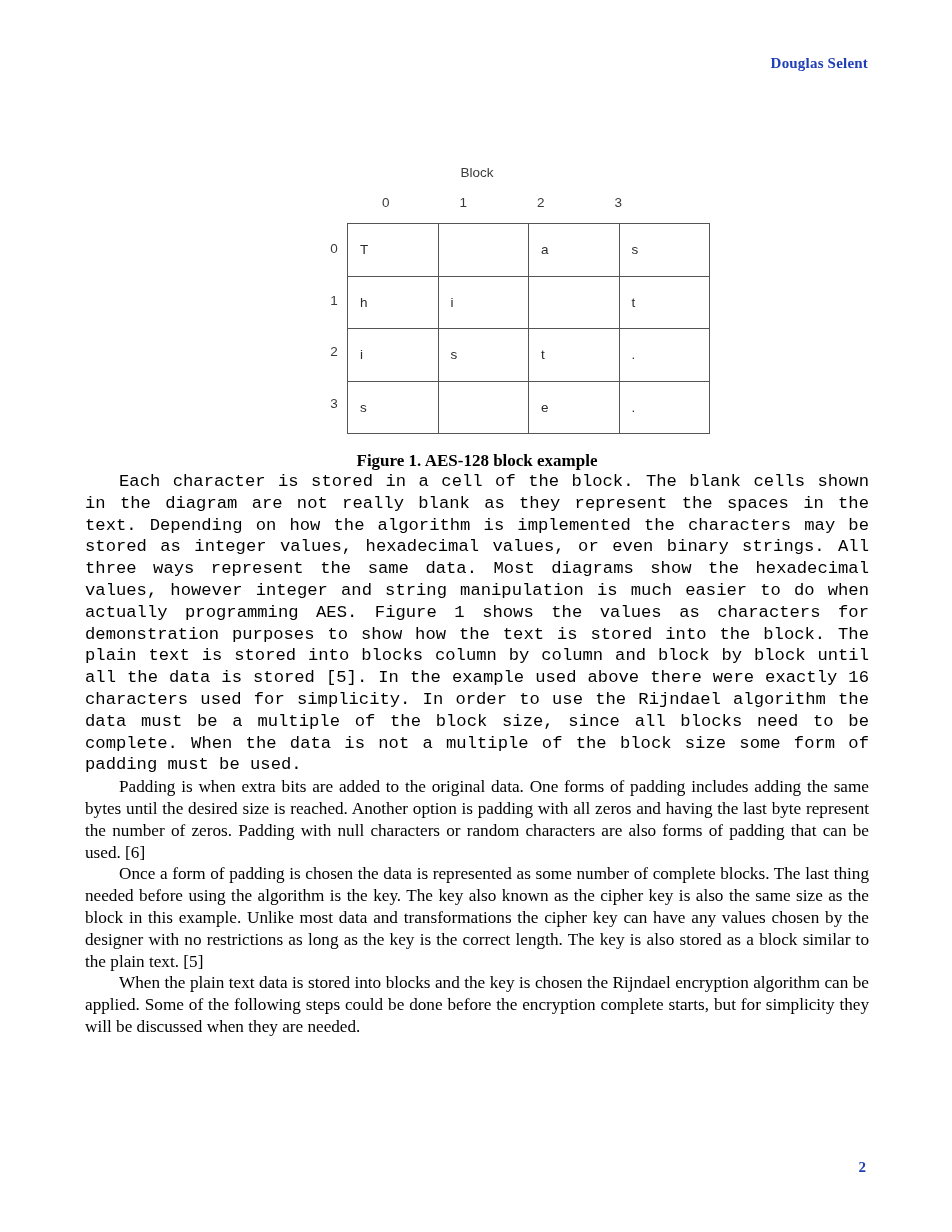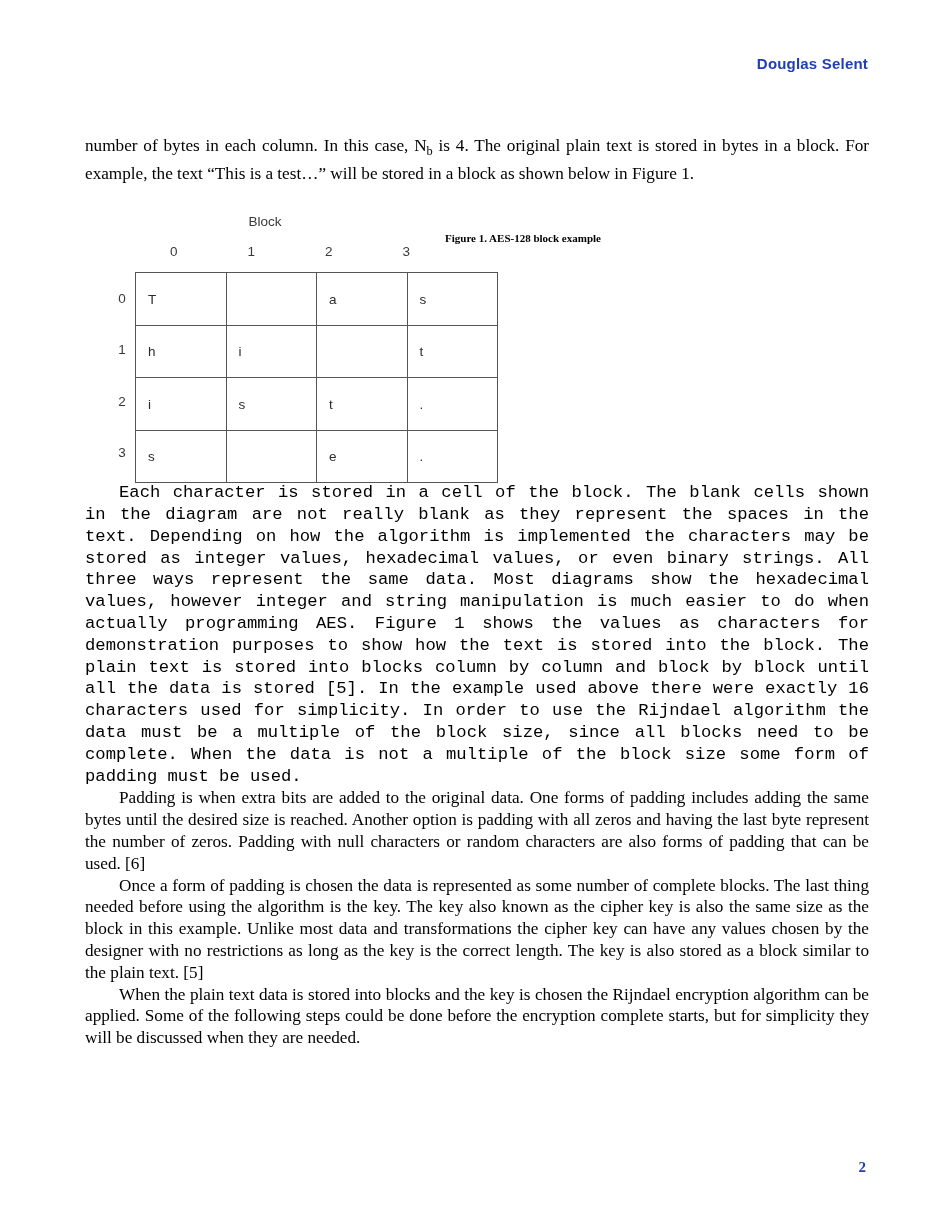--- a/index.html
+++ b/index.html
@@ -18,21 +18,21 @@
   .page {
     position: absolute;
     top: 0; left: 0;
     width: 952px;
     height: 1232px;
   }
   .header-author {
     position: absolute;
     top: 55px;
     right: 84px;
-    font-family: Liberation Sans, sans-serif;
+    font-family: Liberation Serif, serif;
     font-weight: bold;
     font-size: 15px;
     color: #1f3eb5;
     letter-spacing: 0.2px;
   }
   .content {
     position: absolute;
     left: 85px;
     top: 135px;
     width: 784px;
@@ -49,21 +49,22 @@
   }
   .sub {
     font-size: 0.72em;
     vertical-align: -0.3em;
   }
   
   .figure-wrap {
     margin-top: 30px;
     width: 784px;
     display: flex;
-    align-items: flex-start;
+    flex-direction: column;
+    align-items: center;
   }
   .figure-inner {
     position: relative;
     width: 360px;
     height: 268px;
   }
   .block-title {
     position: absolute;
     top: 0;
     left: 0;
@@ -120,21 +121,21 @@
     font-family: "Liberation Sans", sans-serif;
     font-size: 13.5px;
     color: #2b2b2b;
     padding: 0 0 0 12px;
     vertical-align: middle;
   }
   .fig-caption {
     margin-top: 18px;
     font-family: "Liberation Serif", serif;
     font-weight: bold;
-    font-size: 11px;
+    font-size: 17px;
     text-align: center;
   }
   .after-figure {
     margin-top: 28px;
     font-family: Liberation Mono, monospace;
   }
   .page-number {
     position: absolute;
     bottom: 56px;
     right: 86px;
@@ -146,21 +147,20 @@
 </style>
 </head>
 <body>
 
 <div class="page">
 
   <div class="header-author">Douglas Selent</div>
 
   <div class="content">
 
-    <p class="body-text"><span>number of bytes in each column. In this case, N</span><span class="sub">b</span><span> is 4. The original plain text is stored in bytes in a block. For example, the text “This is a test…” will be stored in a block as shown below in Figure 1.</span></p>
 
     <div class="figure-wrap">
       <div class="figure-inner">
         <div class="block-title">Block</div>
 
         <div class="col-labels">
           <div>0</div>
           <div>1</div>
           <div>2</div>
           <div>3</div>

